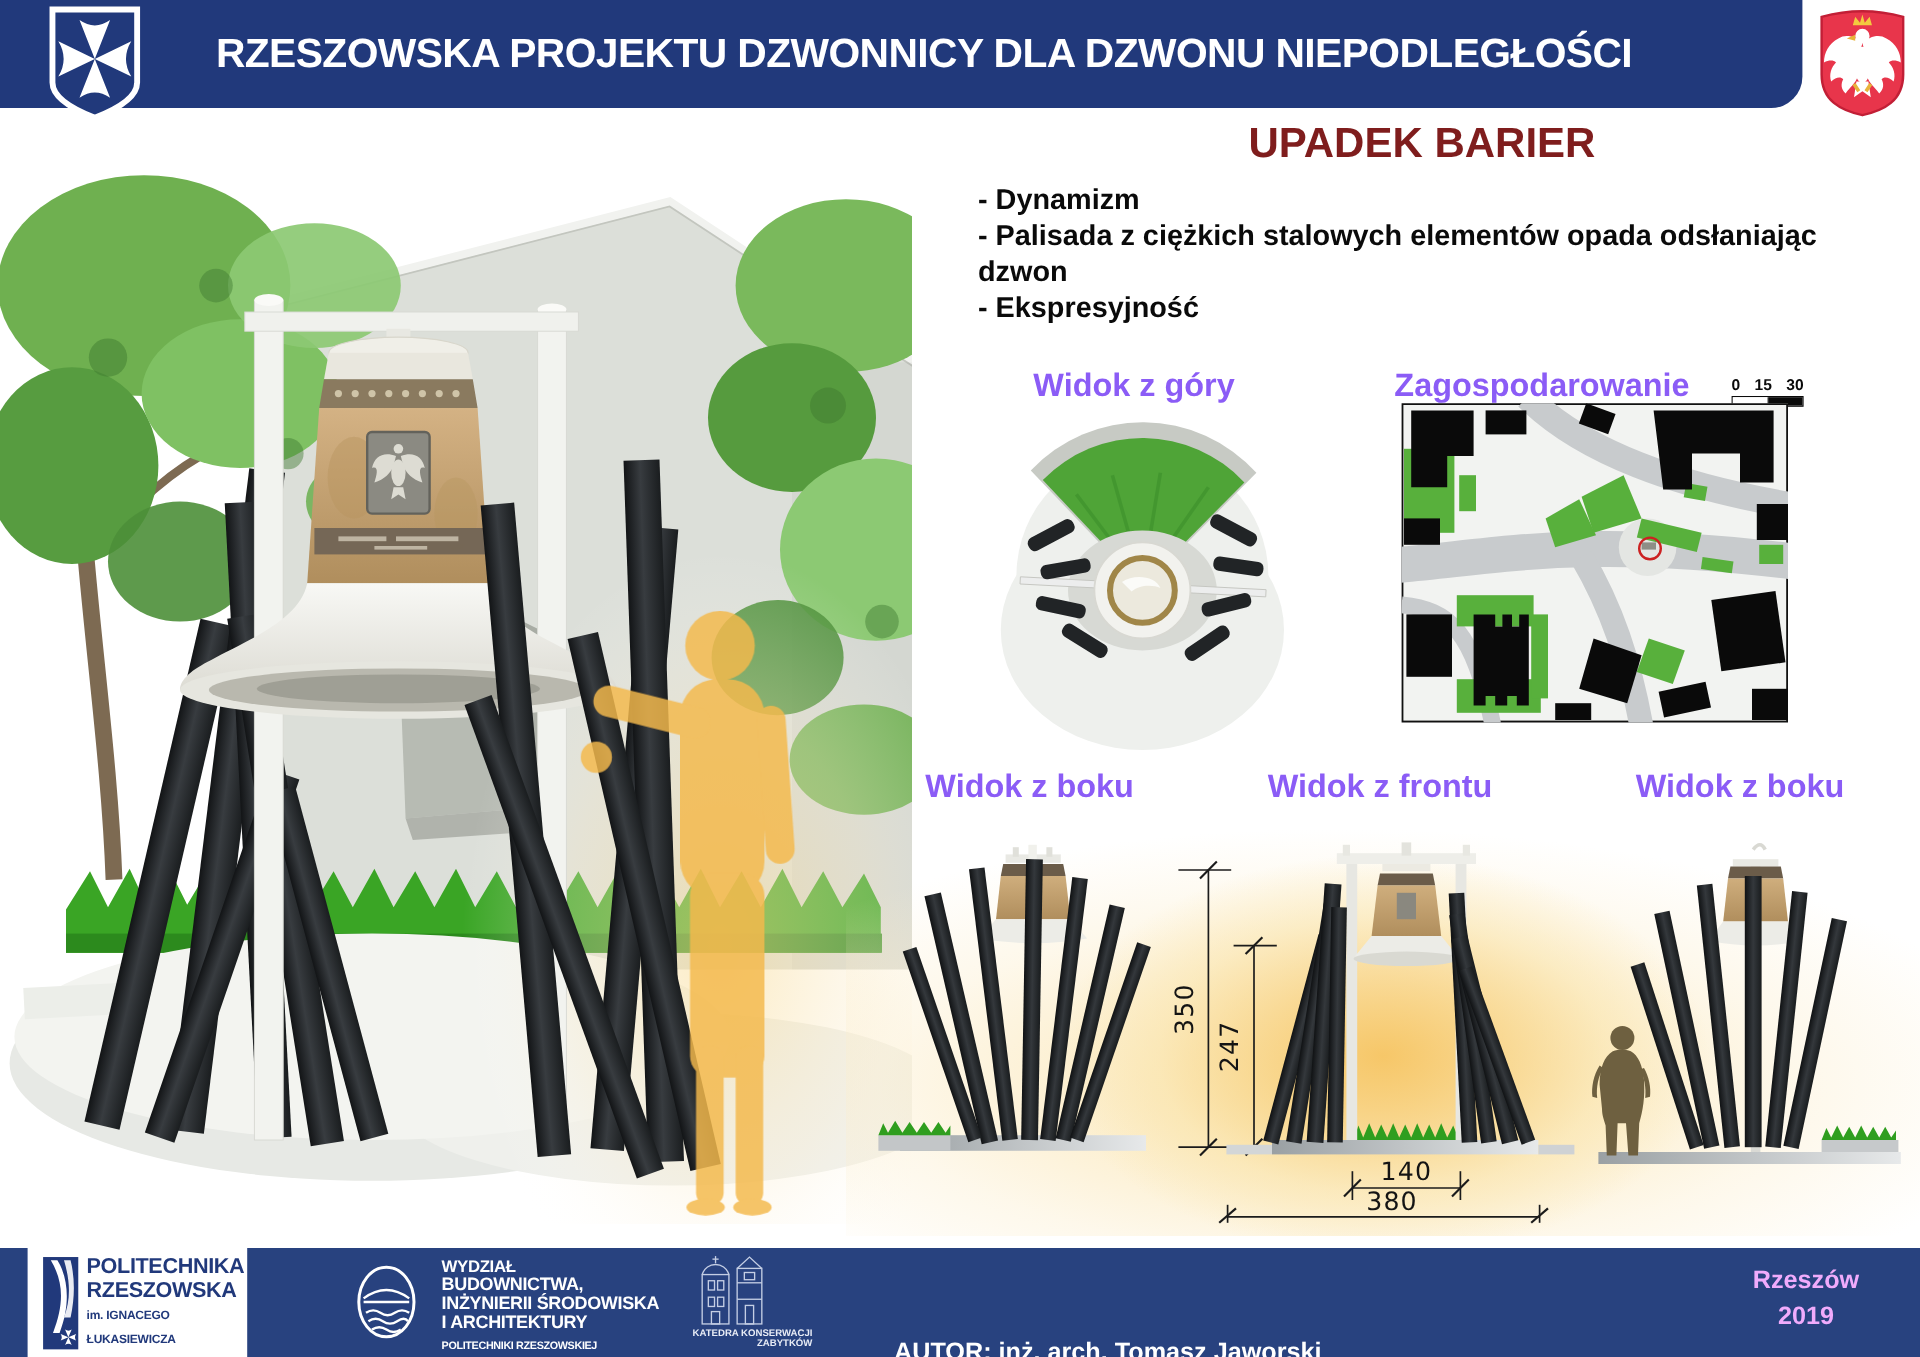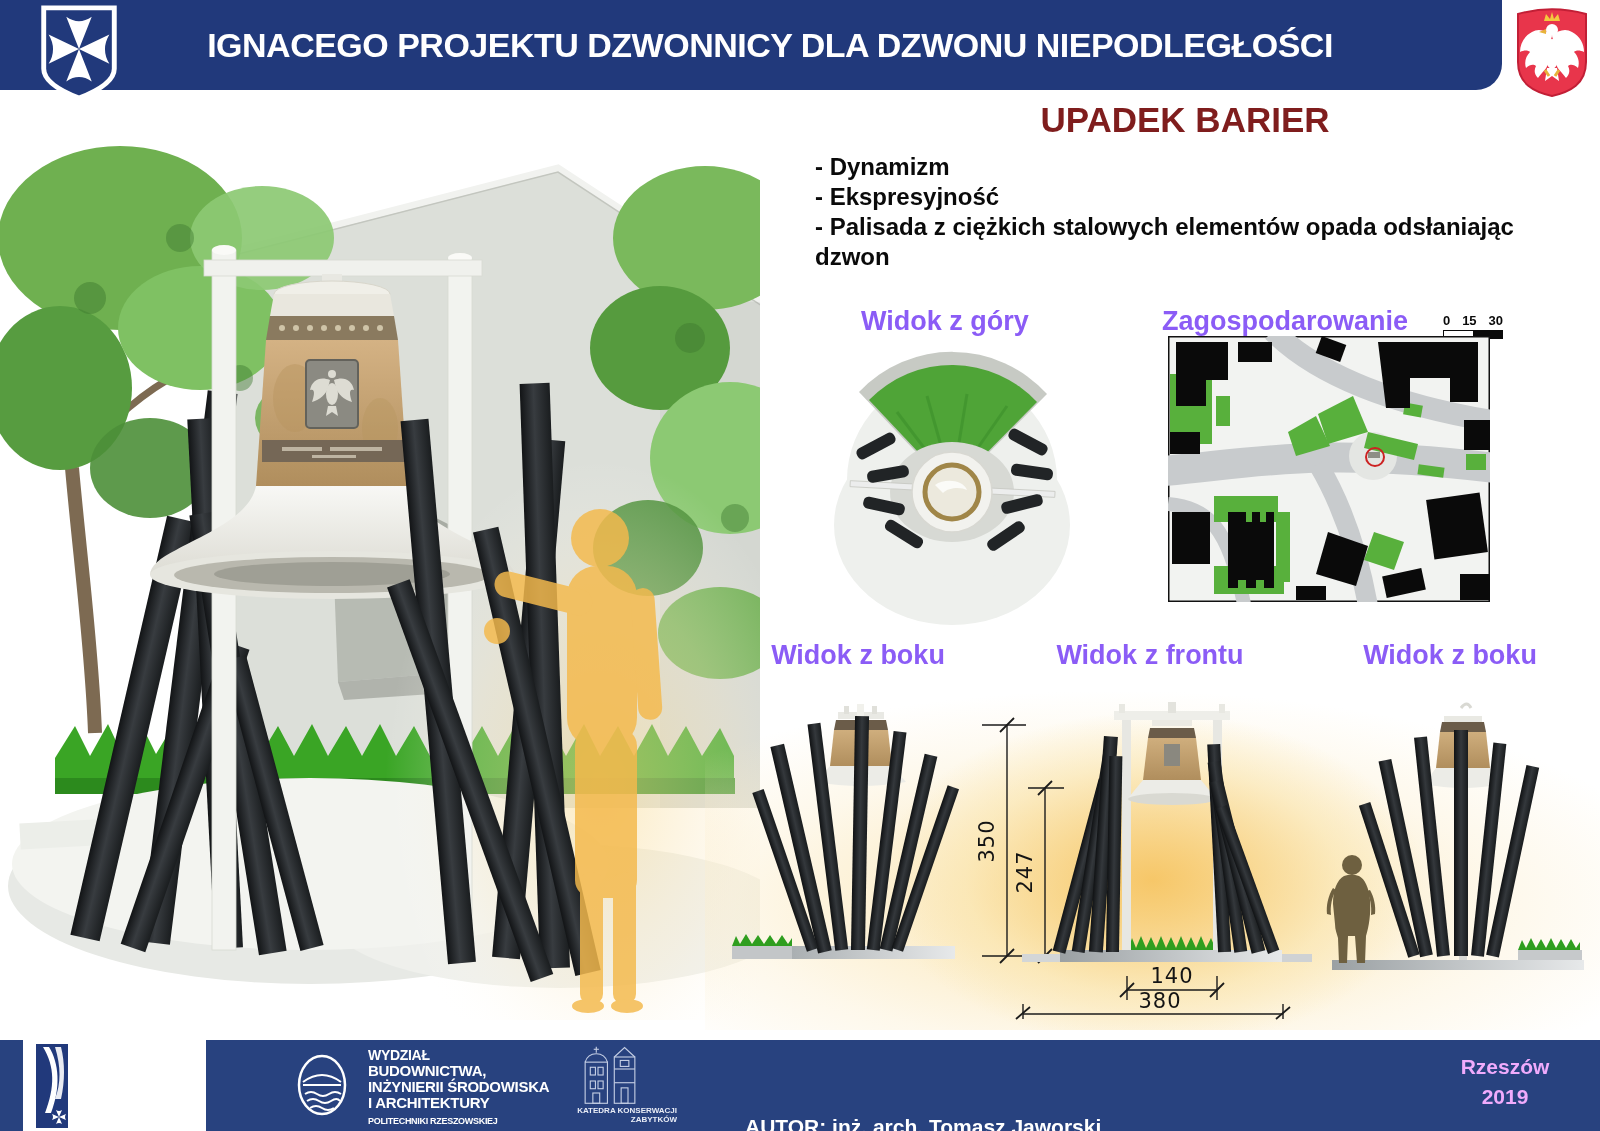--- a/index.html
+++ b/index.html
@@ -45,21 +45,21 @@
   .credits{position:absolute;left:745px;top:12px;color:#ffffff;font-size:21px;font-weight:bold;line-height:30px;white-space:pre;}
   .place-year{position:absolute;left:1440px;top:12px;width:130px;text-align:center;color:#f0abfc;
         font-size:21px;font-weight:bold;line-height:30px;}
 </style>
 </head>
 <body>
 
 <div class="board">
 
   <div class="header"></div>
-  <div class="header-title">IGNACEGO PROJEKTU DZWONNICY DLA DZWONU NIEPODLEGŁOŚCI</div>
+  <div class="header-title">RZESZOWSKA PROJEKTU DZWONNICY DLA DZWONU NIEPODLEGŁOŚCI</div>
 
   <svg class="abs" style="left:34px;top:4px" width="90" height="98" viewBox="0 0 88 100">
     <path d="M8,4 H80 V66 Q80,82 44,96 Q8,82 8,66 Z" fill="#21397B" stroke="#ffffff" stroke-width="5"></path>
     <g fill="#ffffff">
       <path d="M44,46 L31,13 Q44,22 57,13 Z"></path>
       <path d="M44,46 L31,79 Q44,70 57,79 Z"></path>
       <path d="M44,46 L13,31 Q22,46 13,61 Z"></path>
       <path d="M44,46 L75,31 Q66,46 75,61 Z"></path>
     </g>
   </svg>
@@ -220,22 +220,22 @@
       <ellipse cx="627" cy="918" rx="16" ry="7"></ellipse>
       <rect x="492" y="504" width="100" height="26" rx="13" transform="rotate(14 590 517)"></rect>
       <circle cx="497" cy="543" r="13"></circle>
       <rect x="634" y="500" width="24" height="132" rx="12" transform="rotate(-4 646 560)"></rect>
     </g>
   </svg>
 
   <div class="concept-title">UPADEK BARIER</div>
   <div class="bullets">
     <div>- Dynamizm</div>
+    <div>- Palisada z ciężkich stalowych elementów opada odsłaniając dzwon</div>
     <div>- Ekspresyjność</div>
-    <div>- Palisada z ciężkich stalowych elementów opada odsłaniając dzwon</div>
   </div>
 
   <div class="lbl" style="left:845px;top:306px;width:200px">Widok z góry</div>
   <div class="lbl" style="left:1160px;top:306px;width:250px">Zagospodarowanie</div>
 
   <div class="scalebar">
     <div class="nums">
       <span>0</span>
       <span>15</span>
       <span>30</span>
@@ -466,20 +466,25 @@
         <rect x="1" y="1" width="32" height="84" fill="#21397B"></rect>
         <path d="M8,4 C20,24 20,44 10,70 L16,70 C26,44 24,20 14,4 Z" fill="#ffffff"></path>
         <path d="M20,4 C26,24 26,40 20,56 L26,56 C30,38 30,20 26,4 Z" fill="#ffffff" opacity="0.9"></path>
         <g fill="#ffffff">
           <path d="M24,74 L21,67 Q24,69 27,67 Z"></path>
             <path d="M24,74 L21,81 Q24,79 27,81 Z"></path>
           <path d="M24,74 L17,71 Q19,74 17,77 Z"></path>
             <path d="M24,74 L31,71 Q29,74 31,77 Z"></path>
         </g>
       </svg>
+      <div class="uni-text">
+        <div class="uni-l1">POLITECHNIKA</div>
+        <div class="uni-l2">RZESZOWSKA</div>
+        <div class="uni-l3">im. IGNACEGO ŁUKASIEWICZA</div>
+      </div>
     </div>
 
     <svg class="abs" style="left:296px;top:13px" width="52" height="64" viewBox="0 0 52 64">
       <ellipse cx="26" cy="32" rx="23" ry="29" fill="none" stroke="#ffffff" stroke-width="2.5"></ellipse>
       <path d="M7,29 Q26,15 45,29" fill="none" stroke="#ffffff" stroke-width="2"></path>
       <line x1="7" y1="32" x2="45" y2="32" stroke="#ffffff" stroke-width="2"></line>
       <path d="M9,41 Q15,37 21,41 T33,41 T45,41" fill="none" stroke="#ffffff" stroke-width="2"></path>
       <path d="M11,48 Q17,44 23,48 T35,48 T44,48" fill="none" stroke="#ffffff" stroke-width="2"></path>
       <path d="M14,55 Q20,51 26,55 T38,55" fill="none" stroke="#ffffff" stroke-width="2"></path>
     </svg>

